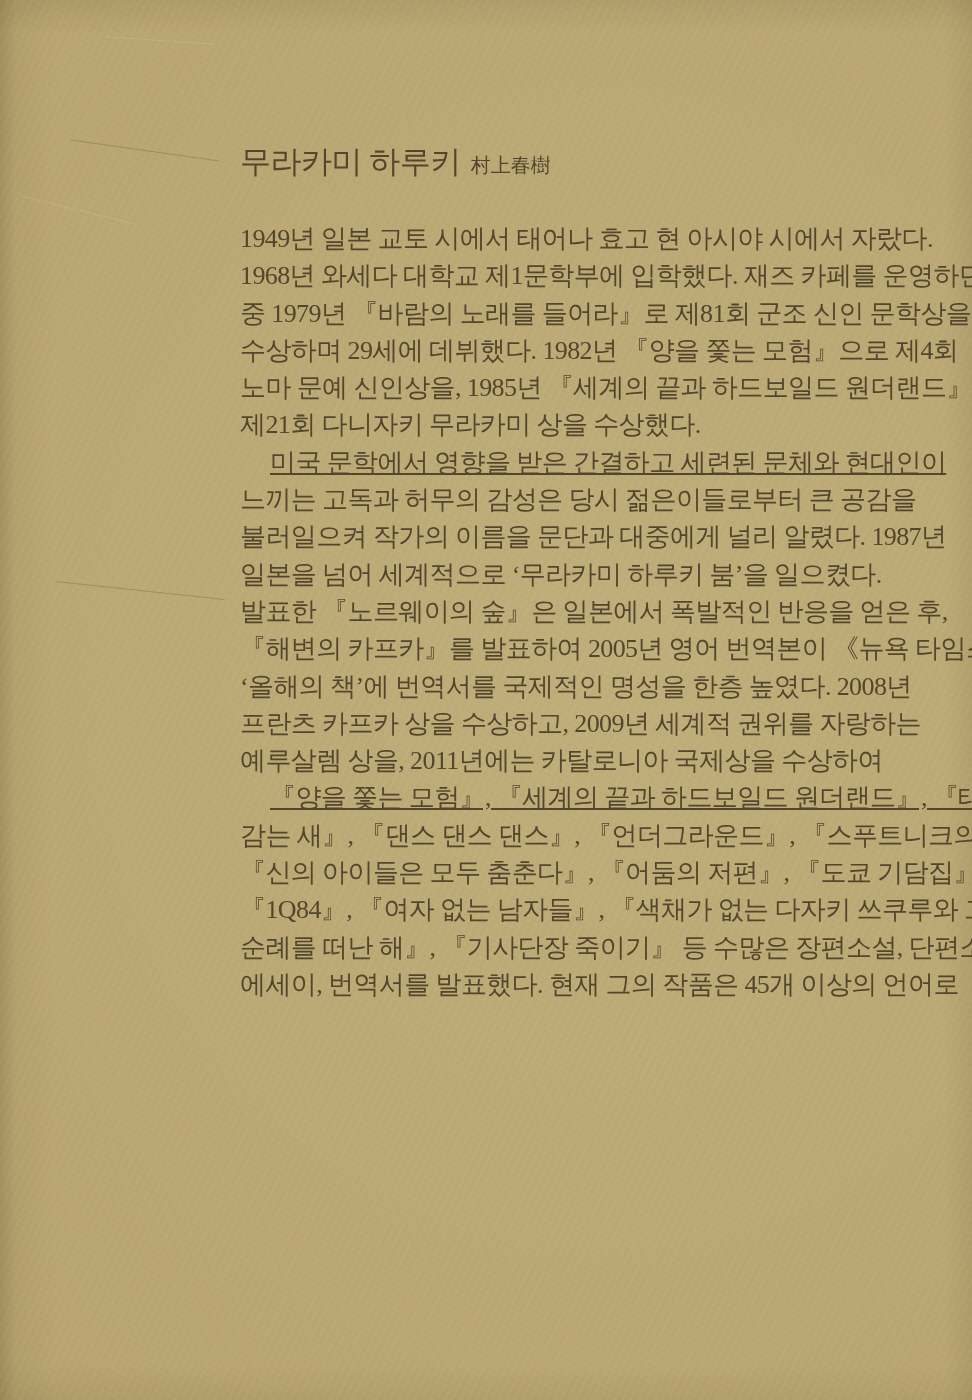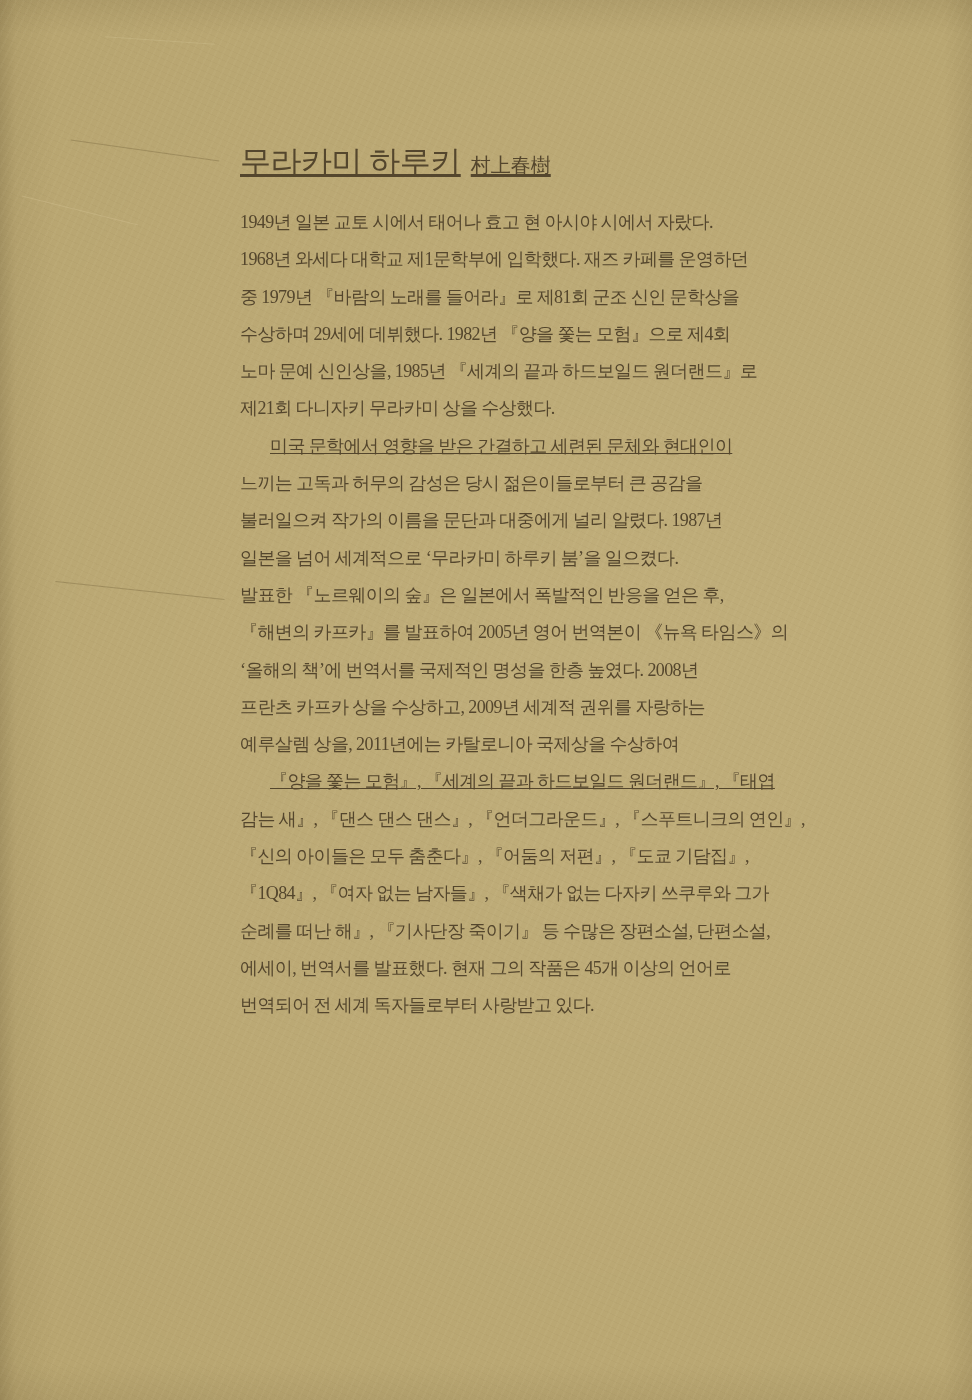--- a/index.html
+++ b/index.html
@@ -54,25 +54,25 @@
     white-space: nowrap;
   }
   .content-title .hanja {
     font-size: 20px;
     margin-left: 10px;
     letter-spacing: 0;
   }
   .body-text {
     position: absolute;
     left: 240px;
-    top: 204px;
+    top: 220px;
     width: 700px;
     color: #54462d;
     font-family: "Liberation Serif", "DejaVu Serif", serif;
-    font-size: 18px;
+    font-size: 26px;
     line-height: 37.3px;
     letter-spacing: -0.6px;
   }
   .line {
     white-space: nowrap;
   }
   .line.indent {
     padding-left: 30px;
     text-decoration: underline;
   }
@@ -80,21 +80,21 @@
 </head>
 <body style="background: rgb(183, 164, 111);">
 
 <div class="paper"></div>
 <div class="grain"></div>
 <div class="scratch s1"></div>
 <div class="scratch s2"></div>
 <div class="scratch s3"></div>
 <div class="scratch s4"></div>
 
-<div class="content-title" style="color: rgb(84, 70, 45); text-decoration: underline;">
+<div class="content-title" style="color: rgb(84, 70, 45);">
   <span>무라카미 하루키</span><span class="hanja">村上春樹</span>
 </div>
 
 <div class="body-text" id="body-text" style="color: rgb(84, 70, 45);">
     <div class="line">1949년 일본 교토 시에서 태어나 효고 현 아시야 시에서 자랐다.</div>
     <div class="line">1968년 와세다 대학교 제1문학부에 입학했다. 재즈 카페를 운영하던</div>
     <div class="line">중 1979년 『바람의 노래를 들어라』로 제81회 군조 신인 문학상을</div>
     <div class="line">수상하며 29세에 데뷔했다. 1982년 『양을 쫓는 모험』으로 제4회</div>
     <div class="line">노마 문예 신인상을, 1985년 『세계의 끝과 하드보일드 원더랜드』로</div>
     <div class="line">제21회 다니자키 무라카미 상을 수상했다.</div>
@@ -106,14 +106,13 @@
     <div class="line">『해변의 카프카』를 발표하여 2005년 영어 번역본이 《뉴욕 타임스》의</div>
     <div class="line">‘올해의 책’에 번역서를 국제적인 명성을 한층 높였다. 2008년</div>
     <div class="line">프란츠 카프카 상을 수상하고, 2009년 세계적 권위를 자랑하는</div>
     <div class="line">예루살렘 상을, 2011년에는 카탈로니아 국제상을 수상하여</div>
     <div class="line indent">『양을 쫓는 모험』, 『세계의 끝과 하드보일드 원더랜드』, 『태엽</div>
     <div class="line">감는 새』, 『댄스 댄스 댄스』, 『언더그라운드』, 『스푸트니크의 연인』,</div>
     <div class="line">『신의 아이들은 모두 춤춘다』, 『어둠의 저편』, 『도쿄 기담집』,</div>
     <div class="line">『1Q84』, 『여자 없는 남자들』, 『색채가 없는 다자키 쓰쿠루와 그가</div>
     <div class="line">순례를 떠난 해』, 『기사단장 죽이기』 등 수많은 장편소설, 단편소설,</div>
     <div class="line">에세이, 번역서를 발표했다. 현재 그의 작품은 45개 이상의 언어로</div>
-    <div class="line">번역되어 전 세계 독자들로부터 사랑받고 있다.</div>
   </div>
 
 </body></html>

